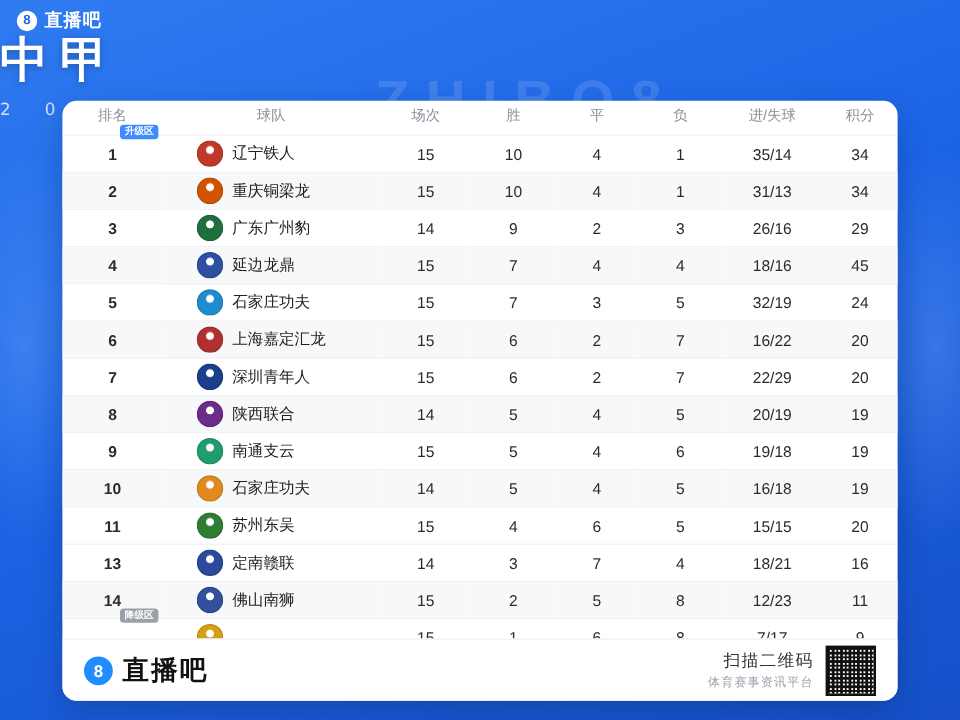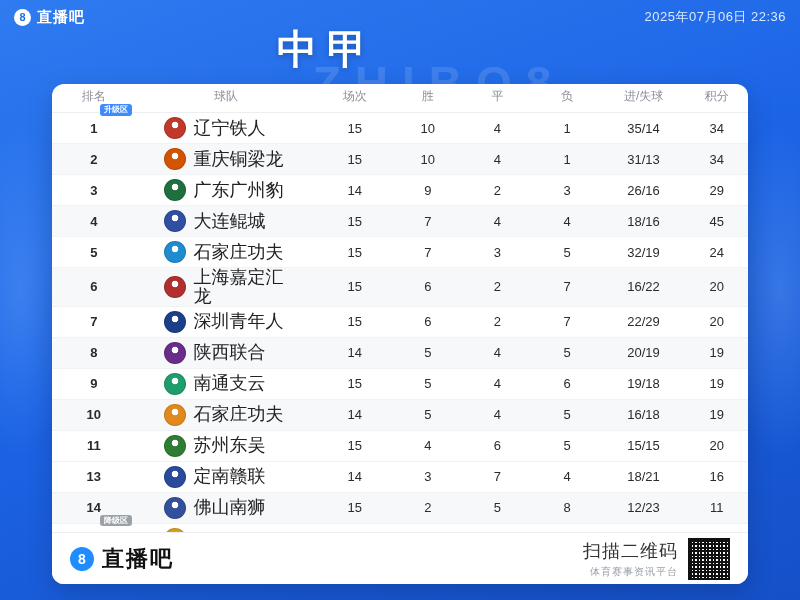--- a/index.html
+++ b/index.html
@@ -26,21 +26,21 @@
   .brand{display:flex;align-items:center;gap:6px;}
   .brand .logo{
     width:17px;height:17px;border-radius:50%;background:#ffffff;
     display:flex;align-items:center;justify-content:center;
     color:#1f6bea;font-size:11px;font-weight:bold;line-height:1;
   }
   .brand .btxt{color:#ffffff;font-size:15px;font-weight:bold;letter-spacing:1px;}
   .datetime{color:#dbe9ff;font-size:13px;letter-spacing:.5px;}
 
   
-  .title-wrap{position:absolute;left:0;top:22px;width:654px;text-align:center;}
+  .title-wrap{position:absolute;left:0;top:22px;width:654px;text-align:left;}
   .big-title{
     color:#ffffff;font-size:40px;font-weight:bold;letter-spacing:10px;
     text-shadow:0 2px 6px rgba(0,0,0,.25);
     font-family:"DejaVu Sans","Liberation Sans",sans-serif;
   }
   .sub-title{
     margin-top:6px;color:#cfe2ff;font-size:14px;letter-spacing:12px;
     font-family:"DejaVu Sans","Liberation Sans",sans-serif;
   }
   .watermark{
@@ -87,39 +87,39 @@
   }
   .zone-tag.rel{background:#9aa0a8;}
 
   .team-cell{text-align:left;padding-left:28px !important;}
   .team-inner{display:flex;align-items:center;gap:8px;}
   .crest{
     width:20px;height:20px;border-radius:50%;flex:0 0 20px;
     border:1px solid rgba(0,0,0,.12);
     display:block;
   }
-  .team-name{font-size:18px;color:#222;line-height:1.05;max-width:96px;}
+  .team-name{font-size:13px;color:#222;line-height:1.05;max-width:96px;}
 
   
   .card-footer{
     position:absolute;left:0;bottom:0;width:100%;height:52px;
     border-top:1px solid #eceef1;background:#fff;
     display:flex;align-items:center;justify-content:space-between;
     box-sizing:border-box;padding:0 18px;
   }
   .f-brand{display:flex;align-items:center;gap:8px;}
   .f-brand .logo{
     width:24px;height:24px;border-radius:50%;background:#1f8cff;
     color:#fff;font-size:14px;font-weight:bold;
     display:flex;align-items:center;justify-content:center;
   }
   .f-brand .btxt{color:#111;font-size:22px;font-weight:bold;letter-spacing:2px;}
   .f-right{display:flex;align-items:center;gap:10px;}
   .f-scan{text-align:right;}
-  .f-scan .l1{font-size:18px;color:#333;letter-spacing:1px;}
+  .f-scan .l1{font-size:14px;color:#333;letter-spacing:1px;}
   .f-scan .l2{font-size:10px;color:#9aa0a8;letter-spacing:1px;margin-top:2px;}
   .qr{
     width:42px;height:42px;background:#fff;
     background-image:
       linear-gradient(90deg,#111 25%,transparent 0,transparent 50%,#111 0,#111 75%,transparent 0),
       linear-gradient(#111 25%,transparent 0,transparent 50%,#111 0,#111 75%,transparent 0);
     background-size:7px 7px;
     border:2px solid #111;box-sizing:border-box;
   }
 </style>
@@ -128,21 +128,20 @@
 
 <div id="app">
   <div class="glow a"></div>
   <div class="glow b"></div>
 
   <div class="topbar">
     <div class="brand">
       <span class="logo">8</span>
       <span class="btxt">直播吧</span>
     </div>
-    <div class="datetime">2025年07月06日 22:36</div>
   </div>
 
   <div class="watermark">ZHIBO8</div>
   <div class="title-wrap">
     <div class="big-title">中甲</div>
     <div class="sub-title">2 0 2 5 赛 季</div>
   </div>
 
   <div class="card">
 
@@ -213,21 +212,21 @@
             <td>2</td>
             <td>3</td>
             <td>26/16</td>
             <td>29</td>
           </tr>
           <tr class="alt">
             <td class="rank-cell"><span>4</span></td>
             <td class="team-cell">
               <div class="team-inner">
                 <span class="crest" style="background: radial-gradient(circle at 50% 35%, rgb(255, 255, 255) 0px, rgb(255, 255, 255) 18%, rgb(46, 79, 162) 22%, rgb(46, 79, 162) 100%);"></span>
-                <span class="team-name">大连鲲城</span>
+                <span class="team-name">延边龙鼎</span>
               </div>
             </td>
             <td>15</td>
             <td>7</td>
             <td>4</td>
             <td>4</td>
             <td>18/16</td>
             <td>45</td>
           </tr>
           <tr>

